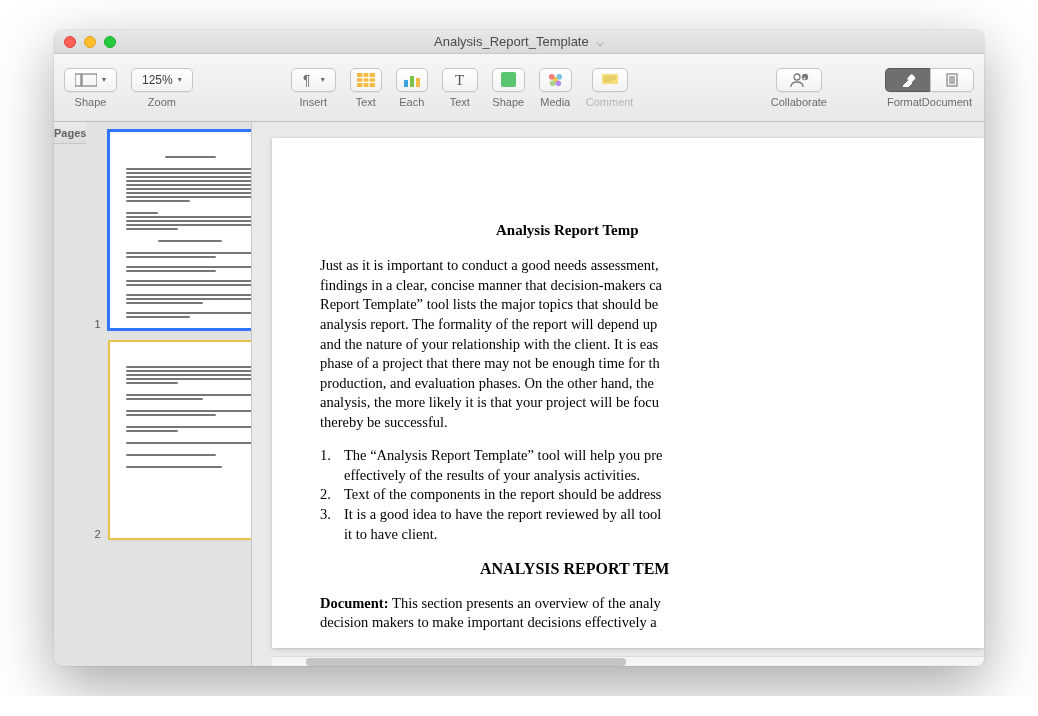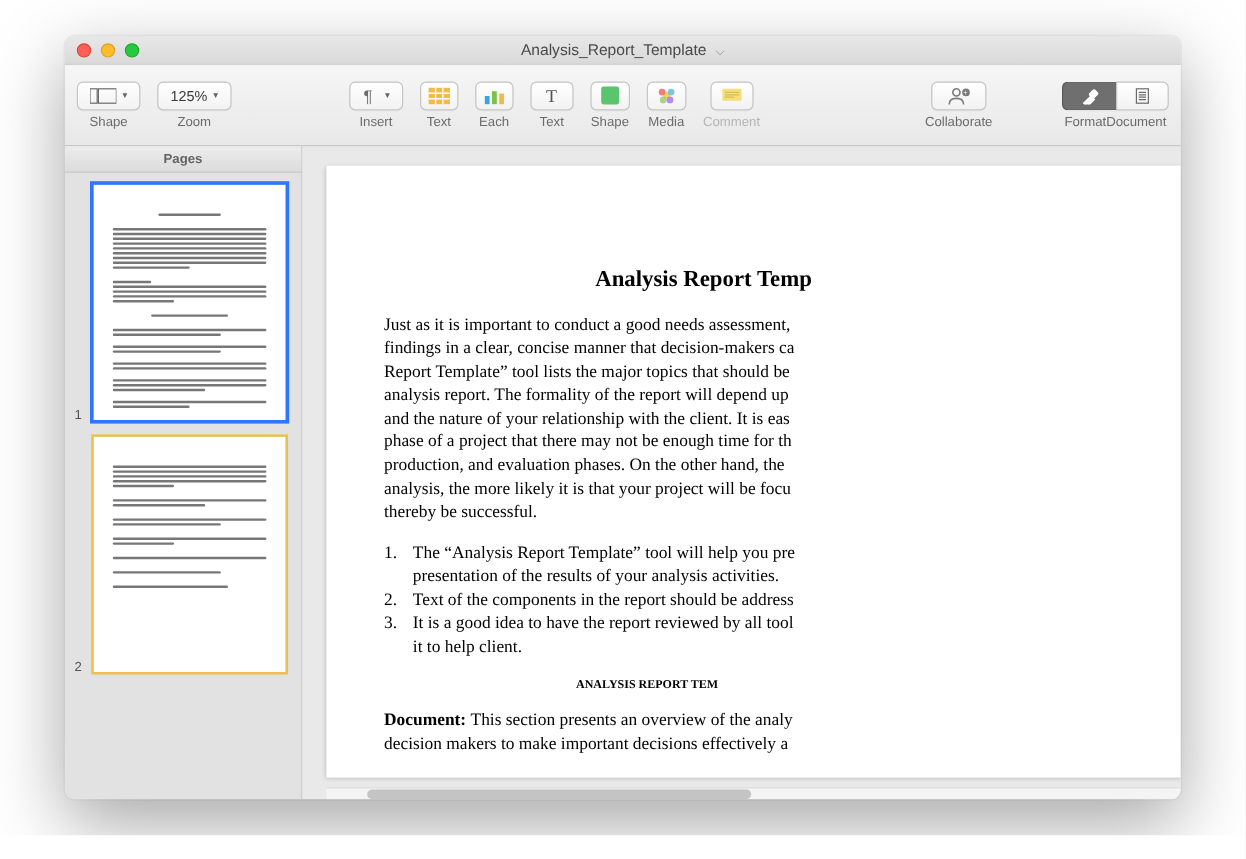--- a/index.html
+++ b/index.html
@@ -73,21 +73,21 @@
 .shape-sq{width:15px;height:15px;background:#5ac46e;border-radius:2px;}
 .media-ic{width:15px;height:15px;}
 .spacer{flex:1;}
 .content {
   flex:1; display:flex; min-height:0;
 }
 .sidebar {
   width: 198px;
   background:#e2e2e2;
   border-right:1px solid #c8c8c8;
-  display:flex; flex-direction:column;
+  display:flex; flex-direction:row;
 }
 .sidebar-head{
   height:22px; background:linear-gradient(#ececec,#dcdcdc);
   border-bottom:1px solid #c8c8c8;
   text-align:center; font-size:11px; color:#636363;
   line-height:22px; font-weight:600;
 }
 .thumbs{flex:1; overflow:auto; padding:10px 10px;}
 .thumb{position:relative; margin-bottom:14px;}
 .thumb .pgnum{position:absolute; left:-2px; bottom:-2px; font-size:11px; color:#555;}
@@ -106,27 +106,27 @@
 .page{
   background:#fff; width:100%; height:calc(100% - 10px);
   box-shadow:0 1px 4px rgba(0,0,0,0.2);
   padding: 82px 0 20px 48px;
   overflow:hidden;
   font-family: "Times New Roman", Times, serif;
   font-size: 14.5px;
   color:#000;
   line-height:1.35;
 }
-.page h2{font-size:19px;font-weight:700;margin-bottom:16px;}
+.page h2{font-size:15px;font-weight:700;margin-bottom:16px;}
 .page p{margin-bottom:14px;}
 .para-block{white-space:pre-line;}
 .num-list{margin-bottom:14px;}
 .num-list div{display:flex;}
 .num-list .num{width:24px;flex-shrink:0;}
-.page h3{font-size:10px;font-weight:700;margin-bottom:14px;margin-top:6px;}
+.page h3{font-size:16px;font-weight:700;margin-bottom:14px;margin-top:6px;}
 .page .center-head{text-align:left;padding-left:176px;}
 .scrollbar{height:10px;background:#f4f4f4;border-top:1px solid #dcdcdc;position:absolute;left:20px;right:0;bottom:0;}
 .scrollthumb{height:8px;margin-top:1px;margin-left:34px;width:320px;background:#c4c4c4;border-radius:4px;}
 .inspector{
   width:225px; background:#f7f7f7; border-left:1px solid #cfcfcf;
   display:flex; flex-direction:column; align-items:center; justify-content:center;
   color:#9a9a9a; text-align:center; padding:20px;
 }
 .inspector .brush{margin-bottom:24px;}
 .inspector .hl{font-size:13px;color:#7d7d7d;font-weight:600;margin-bottom:6px;}
@@ -378,33 +378,33 @@
 production, and evaluation phases.  On the other hand, the
 analysis, the more likely it is that your project will be focu
 thereby be successful.</p>
         <div class="num-list" id="instr-list">
             <div>
               <div class="num">1.</div>
               <div>The “Analysis Report Template” tool will help you pre</div>
             </div>
             <div>
               <div class="num"></div>
-              <div>presentation of the results of your analysis activities.</div>
+              <div>effectively of the results of your analysis activities.</div>
             </div>
             <div>
               <div class="num">2.</div>
               <div>Text of the components in the report should be address</div>
             </div>
             <div>
               <div class="num">3.</div>
               <div>It is a good idea to have the report reviewed by all tool</div>
             </div>
             <div>
               <div class="num"></div>
-              <div>it to help client.</div>
+              <div>it to have client.</div>
             </div>
           </div>
         <h3 class="center-head" style="padding-left:160px">ANALYSIS REPORT TEM</h3>
         <p id="exec-para"><b>Document:  </b>This section presents an overview of the analy<br>decision makers to make important decisions effectively a</p>
       </div>
       <div class="scrollbar">
         <div class="scrollthumb"></div>
       </div>
     </div>
 

